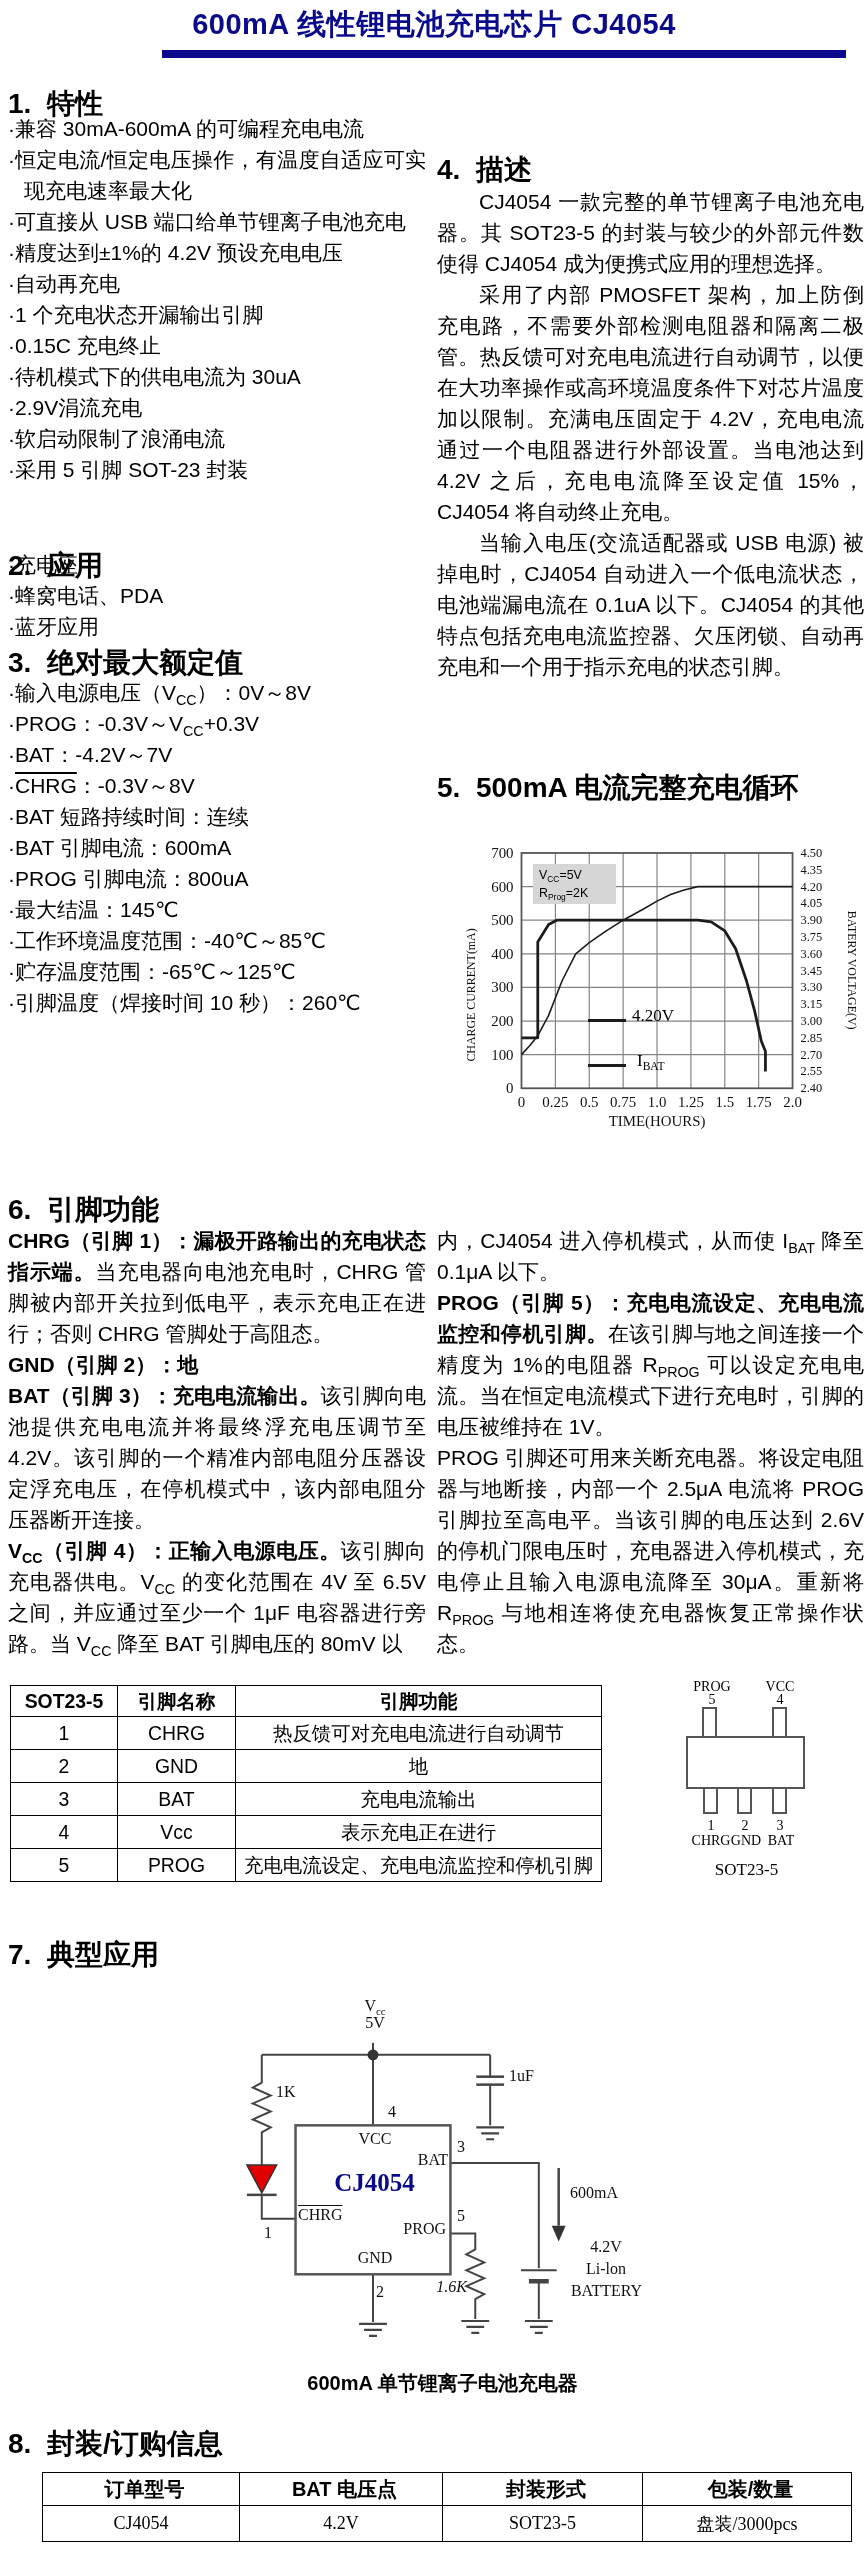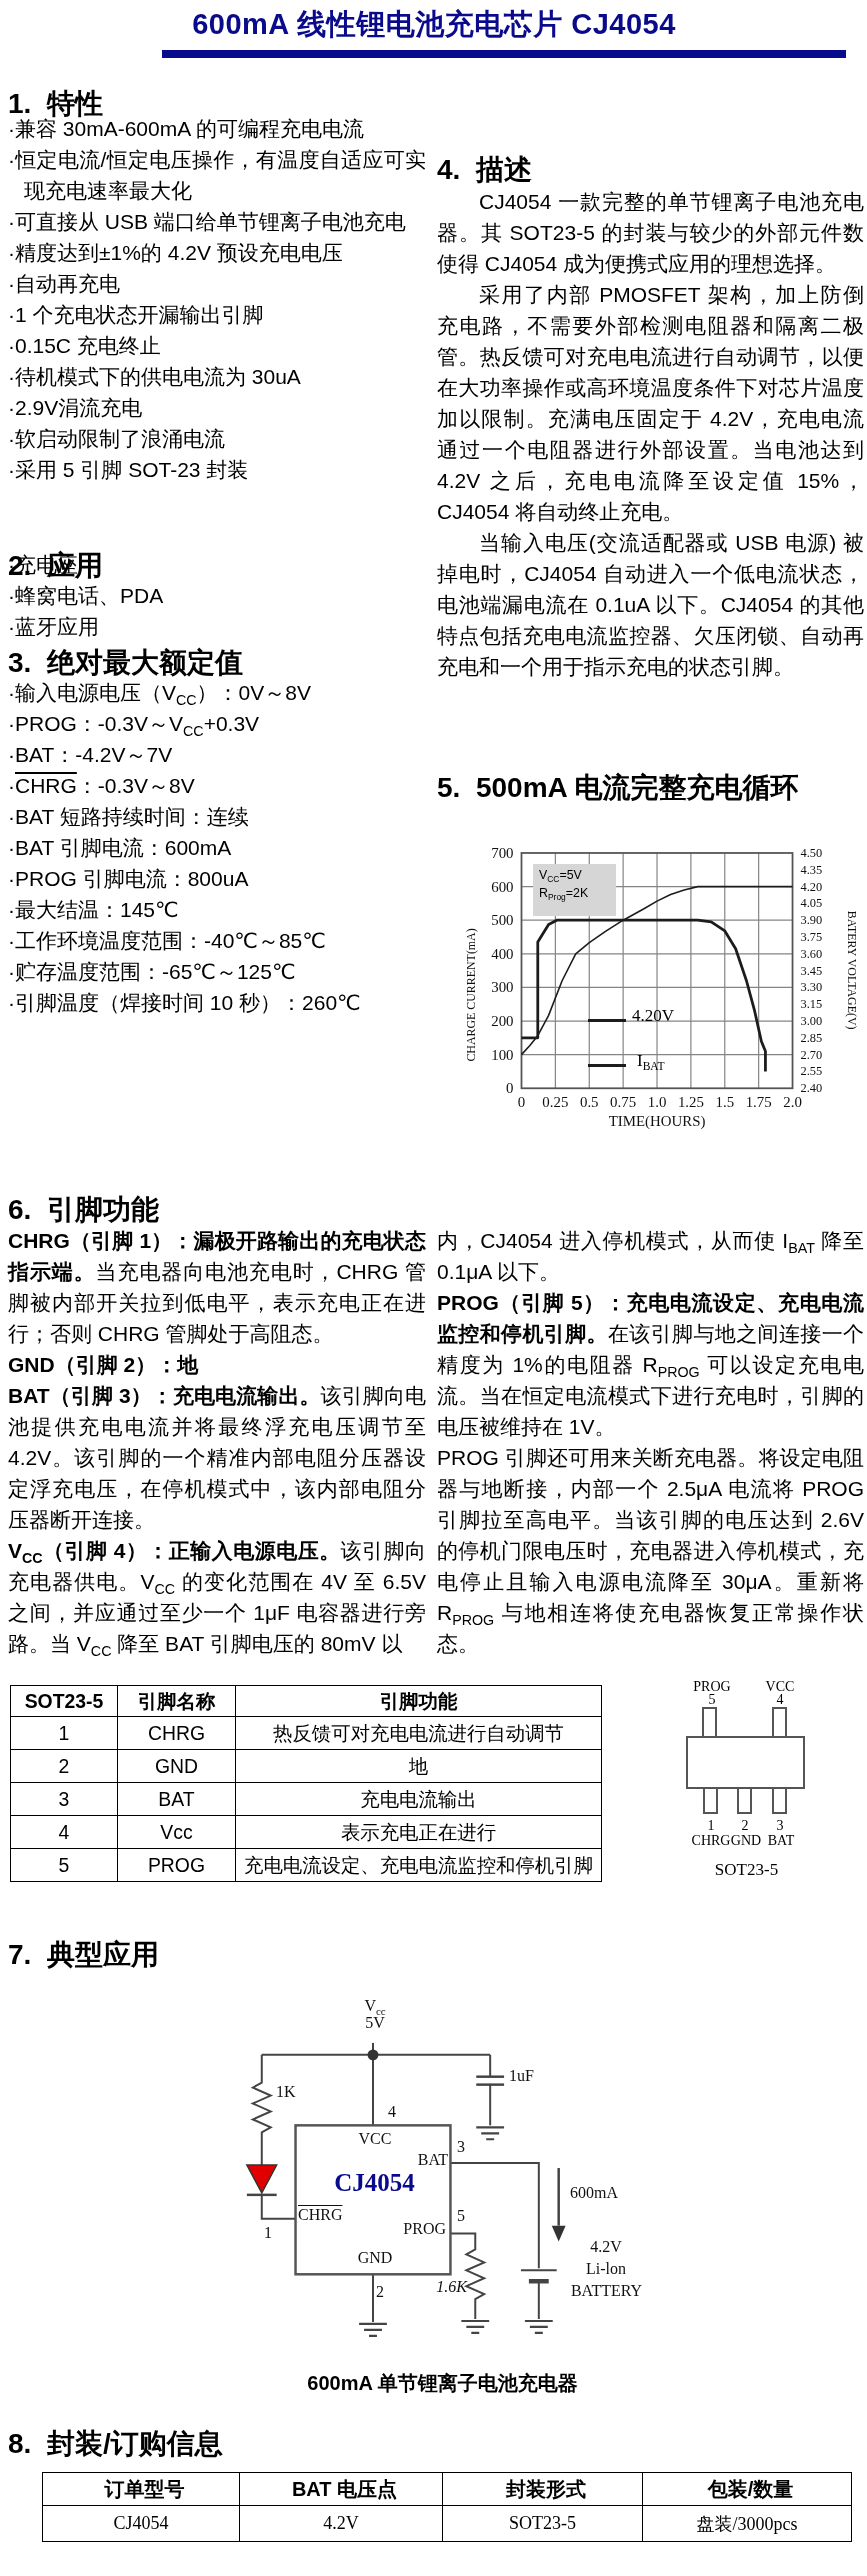--- a/index.html
+++ b/index.html
@@ -21,21 +21,21 @@
   .ds-table th,.ds-table td{border:1.4px solid #000;text-align:center;padding:0 6px;}
   #pin-table{left:10px;top:1685px;font-size:19.4px;}
   #pin-table th{height:30px;font-weight:600;}
   #pin-table td{height:32px;font-weight:400;}
   #order-table{left:42px;top:2472px;font-size:20px;}
   #order-table th{height:32px;font-weight:bold;padding-left:13px;}
   #order-table td{height:35px;font-size:18px;font-family:"Liberation Serif","DejaVu Serif",serif;}
   .pkg-shape{position:absolute;border:2px solid #555;box-sizing:border-box;background:#fff;}
   .plabel{position:absolute;font-size:14px;text-align:center;}
   .clabel{position:absolute;font-size:16px;color:#111;}
-  .chart-ann{position:absolute;left:533px;top:864px;width:83px;height:52px;background:#d6d6d6;
+  .chart-ann{position:absolute;left:533px;top:864px;width:83px;height:40px;background:#d6d6d6;
              font-size:12.4px;line-height:18px;padding:2px 0 0 6px;box-sizing:border-box;
              font-family:"Liberation Sans","DejaVu Sans",sans-serif;}
   .legend-line{position:absolute;width:38px;height:3px;background:#1c1c1c;}
   .legend-label{position:absolute;font-size:17px;font-family:"Liberation Serif","DejaVu Serif",serif;}
   .chip-name{font-size:25px;font-weight:bold;color:#0a0a8c;text-align:center;}
   .caption{position:absolute;left:229px;top:2370px;width:427px;text-align:center;
            font-size:20px;font-weight:600;}
 </style>
 </head>
 <body>

